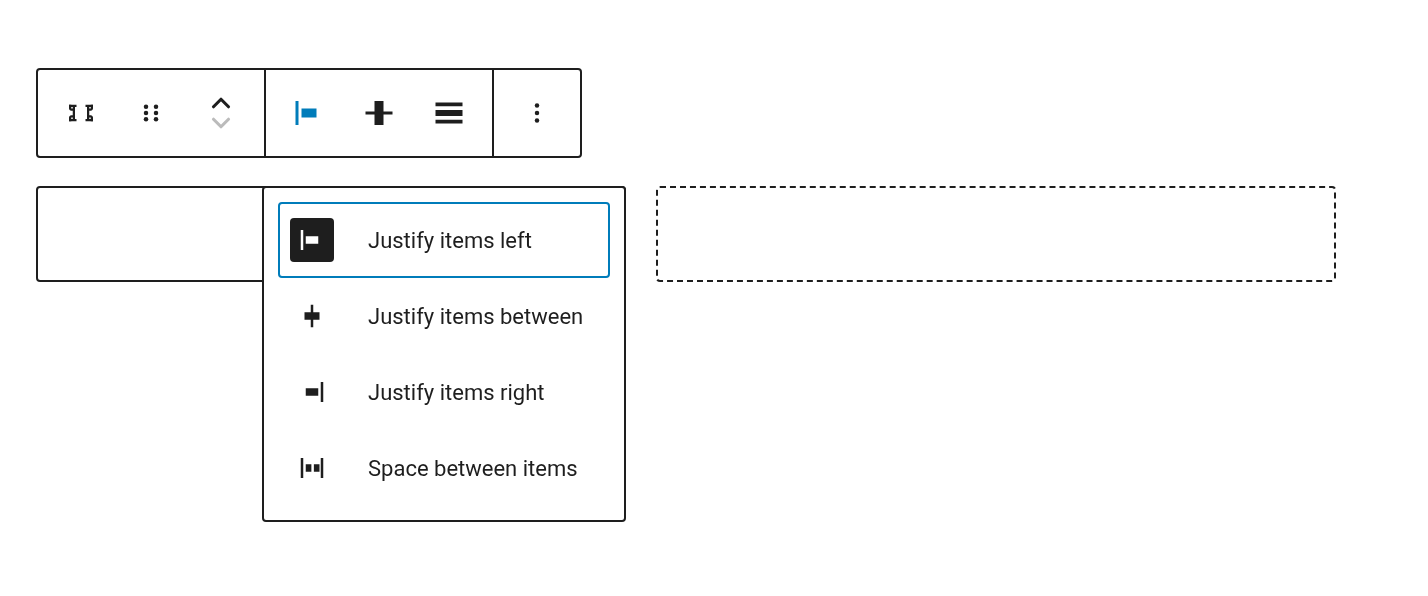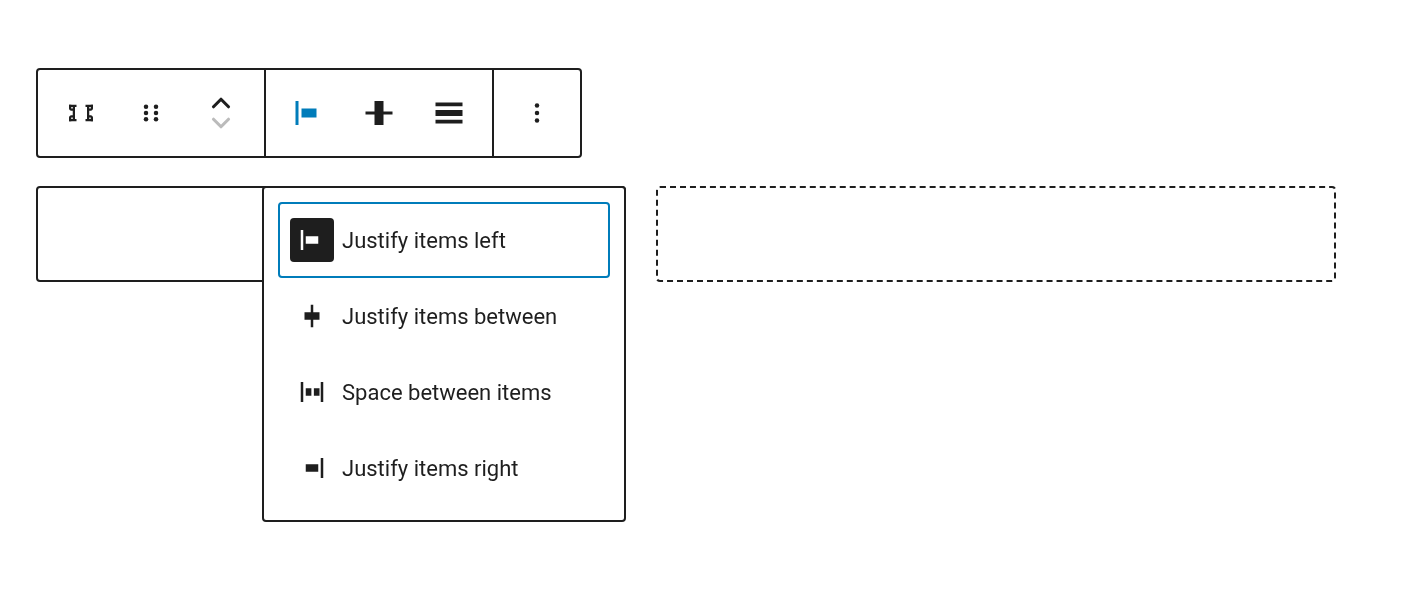--- a/index.html
+++ b/index.html
@@ -68,21 +68,21 @@
       top: 186px;
       width: 364px;
       border: 2px solid #1e1e1e;
       border-radius: 4px;
       background: #fff;
       padding: 14px 14px;
     }
     .dropdown-item {
       display: flex;
       align-items: center;
-      gap: 8px;
+      gap: 34px;
       padding: 14px 10px;
       border: 2px solid transparent;
       border-radius: 4px;
       cursor: pointer;
       font-size: 22px;
       color: #1e1e1e;
     }
     .dropdown-item.selected {
       border-color: #007cba;
     }
@@ -205,32 +205,32 @@
         <rect x="11" y="3" width="2" height="18" fill="#1e1e1e"></rect>
         <rect x="6" y="9" width="12" height="6" fill="#1e1e1e"></rect>
       </svg>
     </span>
     <span>Justify items between</span>
   </div>
 
   <div class="dropdown-item">
     <span class="item-icon">
       <svg width="30" height="30" viewBox="0 0 24 24">
+        <rect x="19" y="4" width="2" height="16" fill="#1e1e1e"></rect>
+        <rect x="7" y="9" width="10" height="6" fill="#1e1e1e"></rect>
+      </svg>
+    </span>
+    <span>Justify items right</span>
+  </div>
+
+  <div class="dropdown-item">
+    <span class="item-icon">
+      <svg width="30" height="30" viewBox="0 0 24 24">
         <rect x="3" y="4" width="2" height="16" fill="#1e1e1e"></rect>
         <rect x="19" y="4" width="2" height="16" fill="#1e1e1e"></rect>
         <rect x="7" y="9" width="4.5" height="6" fill="#1e1e1e"></rect>
         <rect x="13.5" y="9" width="4.5" height="6" fill="#1e1e1e"></rect>
       </svg>
     </span>
     <span>Space between items</span>
   </div>
 
-  <div class="dropdown-item">
-    <span class="item-icon">
-      <svg width="30" height="30" viewBox="0 0 24 24">
-        <rect x="19" y="4" width="2" height="16" fill="#1e1e1e"></rect>
-        <rect x="7" y="9" width="10" height="6" fill="#1e1e1e"></rect>
-      </svg>
-    </span>
-    <span>Justify items right</span>
-  </div>
-
 </div>
 
 </body></html>

